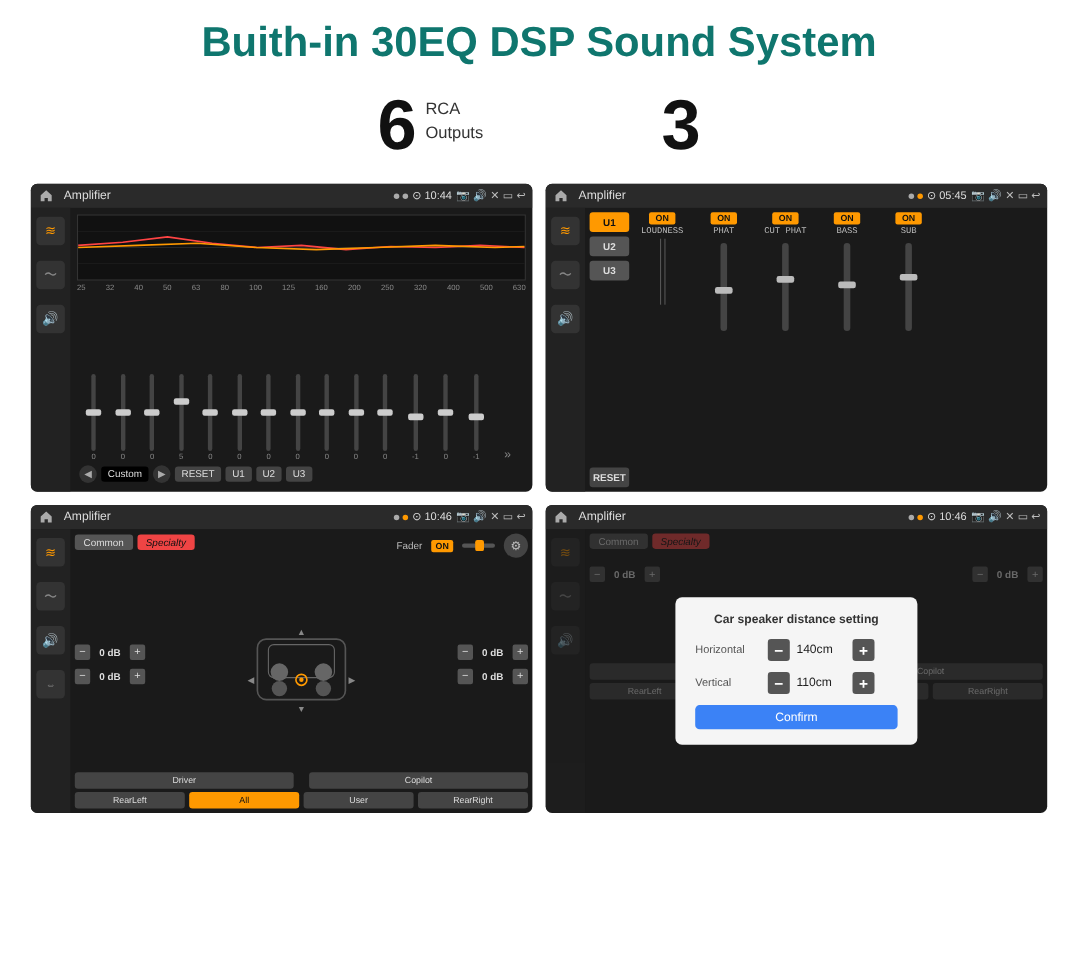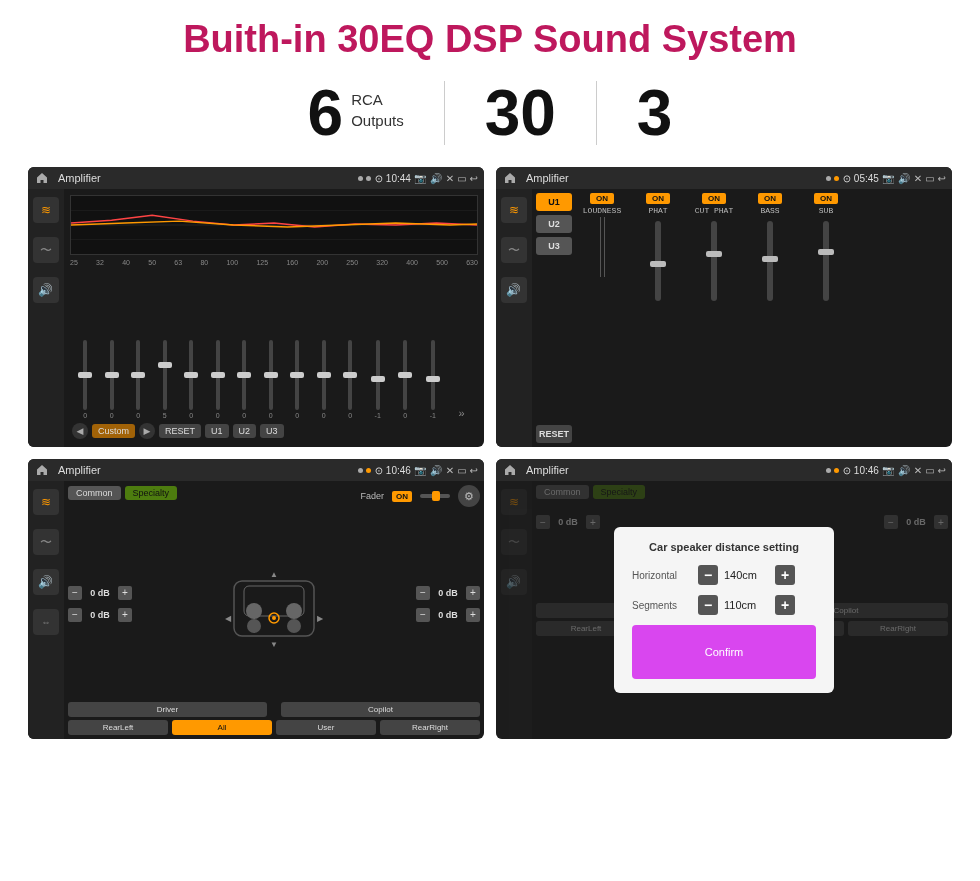--- a/index.html
+++ b/index.html
@@ -9,21 +9,21 @@
       background: #ffffff;
       font-family: Arial, sans-serif;
       overflow: hidden;
     }
 
     .page-title {
       text-align: center;
       padding: 18px 20px 10px;
       font-size: 38px;
       font-weight: 900;
-      color: #be185d;
+      color: #0f766e;
     }
 
     .stats-row {
       display: flex;
       align-items: center;
       justify-content: center;
       padding: 10px 60px 14px;
       gap: 0;
     }
 
@@ -233,21 +233,21 @@
     }
 
     .eq-btn {
       background: #444;
       color: #ddd;
       border-radius: 3px;
       font-size: 9px;
       padding: 2px 6px;
     }
 
-    .eq-btn.active { background: #a16207; }
+    .eq-btn.active { background: #000000; }
 
     .arrow-btn {
       background: #333;
       color: #aaa;
       border-radius: 50%;
       width: 16px;
       height: 16px;
       display: flex;
       align-items: center;
       justify-content: center;
@@ -342,22 +342,23 @@
 
     .cross-tab {
       background: #555;
       color: #ddd;
       font-size: 9px;
       padding: 2px 8px;
       border-radius: 3px;
     }
 
     .cross-tab.active {
-      background: #4d7c0f;
+      background: #ef4444;
       color: #111;
+      font-style: italic;
     }
 
     .fader-label {
       font-size: 9px;
       color: #bbb;
     }
 
     .on-badge {
       background: #f90;
       color: #111;
@@ -469,42 +470,41 @@
       font-weight: bold;
     }
 
     .dialog-value {
       font-size: 11px;
       color: #222;
       min-width: 45px;
     }
 
     .dialog-confirm {
-      background: #d946ef;
+      background: #3b82f6;
       color: white;
       font-size: 11px;
-      padding: 21px 0;
+      padding: 5px 0;
       border-radius: 4px;
       text-align: center;
       margin-top: 6px;
       width: 100%;
     }
   </style>
 </head>
 <body>
 
 <div class="page-title">Buith-in 30EQ DSP Sound System</div>
 
 <div class="stats-row">
   <div class="stat-item">
     <span class="stat-number">6</span>
     <div class="stat-text">RCA<br>Outputs</div>
   </div>
   <div class="stat-item">
-    <span class="stat-number">30</span>
   </div>
   <div class="stat-item">
     <span class="stat-number">3</span>
   </div>
 </div>
 
 <div class="screens-grid">
 
   <div class="screen">
     <div class="status-bar">
@@ -947,21 +947,21 @@
     <div class="dialog-overlay">
       <div class="dialog-box">
         <div class="dialog-title">Car speaker distance setting</div>
         <div class="dialog-row">
           <span class="dialog-label">Horizontal</span>
           <div class="dialog-minus">−</div>
           <span class="dialog-value">140cm</span>
           <div class="dialog-plus">+</div>
         </div>
         <div class="dialog-row">
-          <span class="dialog-label">Segments</span>
+          <span class="dialog-label">Vertical</span>
           <div class="dialog-minus">−</div>
           <span class="dialog-value">110cm</span>
           <div class="dialog-plus">+</div>
         </div>
         <div class="dialog-confirm">Confirm</div>
       </div>
     </div>
   </div>
 
 </div>

